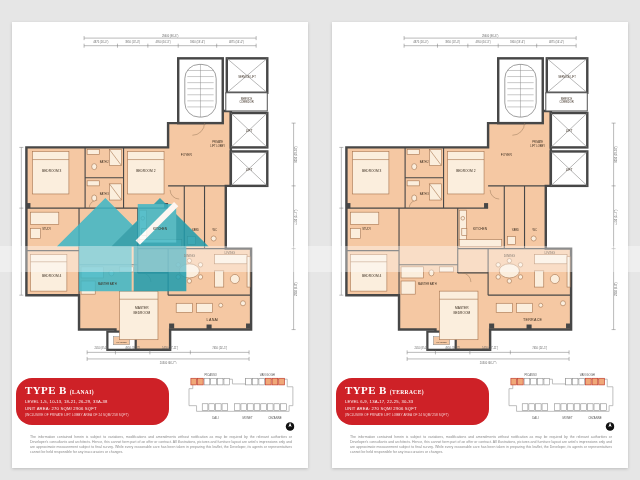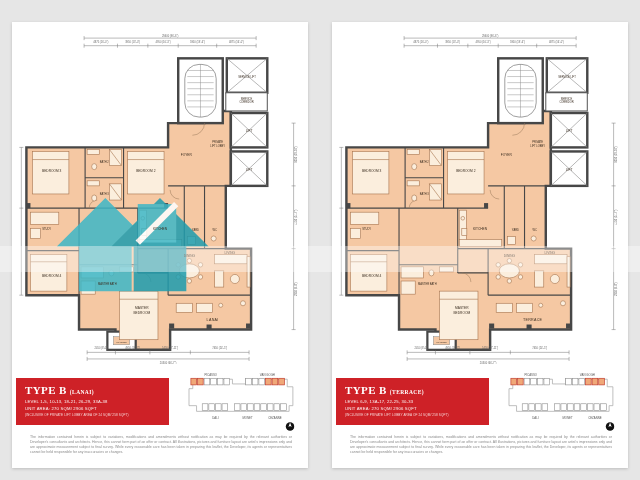--- a/index.html
+++ b/index.html
@@ -12,21 +12,21 @@
   svg text{font-family:"Liberation Sans",sans-serif;}
   .lbl text{font-size:3.2px;fill:#3a2d20;text-anchor:middle;}
   .lbl text.s{font-size:2.6px;}
   .lbl text.xs{font-size:2.2px;}
   .lbl text.big{font-size:3.6px;letter-spacing:.3px;}
   .dim{font-size:2.6px;fill:#666;text-anchor:middle;}
   .kp{font-size:3px;fill:#555;text-anchor:middle;}
   .kpn{font-size:3.2px;fill:#fff;text-anchor:middle;font-weight:bold;}
   .keyplan{position:absolute;left:164px;top:344px;width:128px;height:68px;}
   .banner{position:absolute;left:4px;top:356px;width:153px;height:47px;box-sizing:border-box;
-          background:#ce2127;color:#fff;padding:6px 9px 4px;}
+          background:#ce2127;color:#fff;padding:6px 9px 4px;border-radius:16px;}
   .b-titlerow{display:flex;align-items:baseline;gap:3px;}
   .b-title{font-family:"Liberation Serif",serif;font-weight:bold;font-size:11px;letter-spacing:.4px;}
   .b-variant{font-family:"Liberation Serif",serif;font-weight:bold;font-size:5.5px;letter-spacing:.4px;}
   .b-line{font-size:4.2px;letter-spacing:.2px;margin-top:2.6px;opacity:.95;}
   .b-note{font-size:3.1px;letter-spacing:.1px;margin-top:1.6px;opacity:.8;}
   .disclaimer{position:absolute;left:18px;top:413px;width:262px;font-size:3.5px;
               line-height:1.42;color:#8a8a8a;text-align:justify;}
   .scan-band{position:absolute;left:0;top:246px;width:640px;height:26px;
              background:rgba(255,255,255,.38);pointer-events:none;}
 </style>

